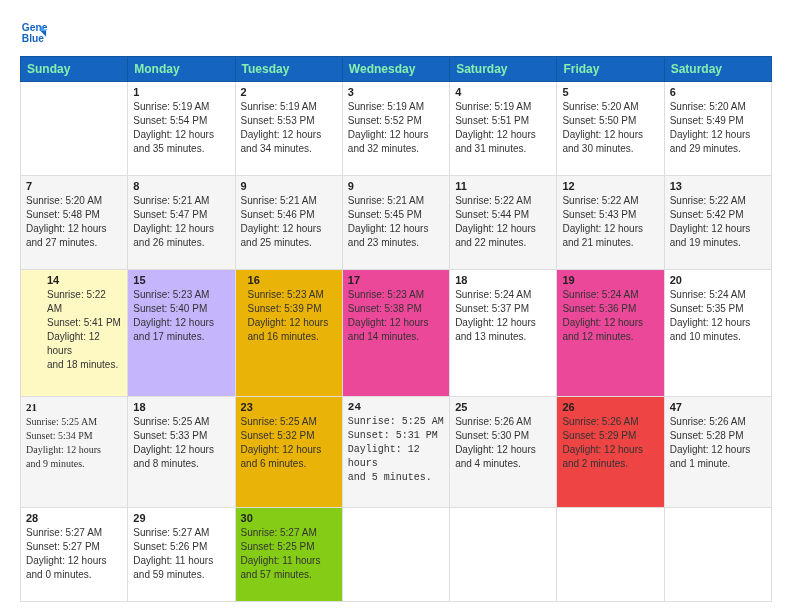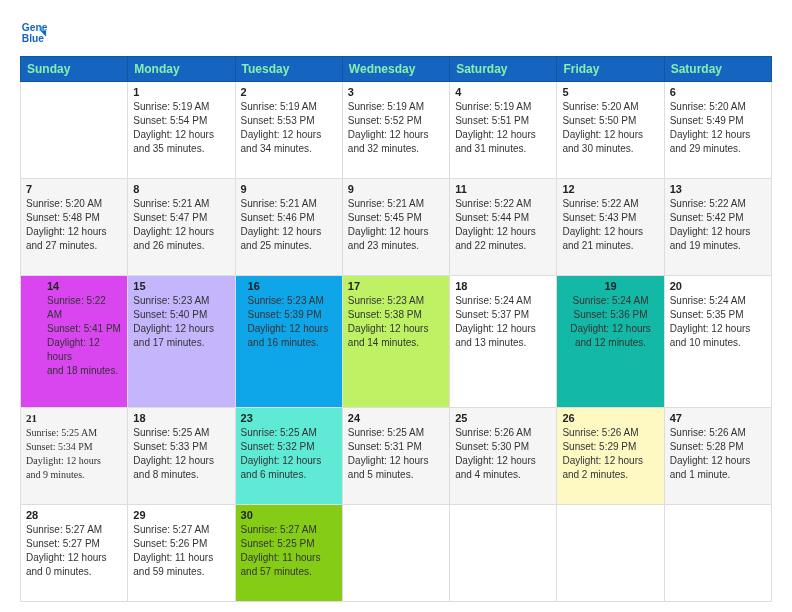--- a/index.html
+++ b/index.html
@@ -216,56 +216,56 @@
           </td>
           <td style="background-color: rgb(245, 245, 245);">
             <span class="day-num">13</span>
             <div class="cell-text" style="white-space: pre-line;">Sunrise: 5:22 AM
 Sunset: 5:42 PM
 Daylight: 12 hours
 and 19 minutes.</div>
           </td>
         </tr>
         <tr>
-          <td style="background-color: #d946ef; padding-left: 26px;">
+          <td style="background-color: #fef9c3; padding-left: 26px;">
             <span class="day-num">14</span>
             <div class="cell-text" style="white-space: pre-line;">Sunrise: 5:22 AM
 Sunset: 5:41 PM
 Daylight: 12 hours
 and 18 minutes.</div>
           </td>
           <td style="background-color: #c4b5fd;">
             <span class="day-num">15</span>
             <div class="cell-text" style="white-space: pre-line;">Sunrise: 5:23 AM
 Sunset: 5:40 PM
 Daylight: 12 hours
 and 17 minutes.</div>
           </td>
-          <td style="background-color: #0ea5e9; padding-left: 12px;">
+          <td style="background-color: #eab308; padding-left: 12px;">
             <span class="day-num">16</span>
             <div class="cell-text" style="white-space: pre-line;">Sunrise: 5:23 AM
 Sunset: 5:39 PM
 Daylight: 12 hours
 and 16 minutes.</div>
           </td>
-          <td style="background-color: #bef264; margin-top: 43px;">
+          <td style="background-color: #ec4899; margin-top: 43px;">
             <span class="day-num">17</span>
             <div class="cell-text" style="white-space: pre-line;">Sunrise: 5:23 AM
 Sunset: 5:38 PM
 Daylight: 12 hours
 and 14 minutes.</div>
           </td>
           <td style="background-color: rgb(255, 255, 255);">
             <span class="day-num">18</span>
             <div class="cell-text" style="white-space: pre-line;">Sunrise: 5:24 AM
 Sunset: 5:37 PM
 Daylight: 12 hours
 and 13 minutes.</div>
           </td>
-          <td style="background-color: #14b8a6; text-align: center;">
+          <td style="background-color: #ec4899;">
             <span class="day-num">19</span>
             <div class="cell-text" style="white-space: pre-line;">Sunrise: 5:24 AM
 Sunset: 5:36 PM
 Daylight: 12 hours
 and 12 minutes.</div>
           </td>
           <td style="background-color: rgb(255, 255, 255);">
             <span class="day-num">20</span>
             <div class="cell-text" style="white-space: pre-line;">Sunrise: 5:24 AM
 Sunset: 5:35 PM
@@ -281,42 +281,42 @@
 Daylight: 12 hours
 and 9 minutes.</div>
           </td>
           <td style="background-color: rgb(245, 245, 245);">
             <span class="day-num">18</span>
             <div class="cell-text" style="white-space: pre-line;">Sunrise: 5:25 AM
 Sunset: 5:33 PM
 Daylight: 12 hours
 and 8 minutes.</div>
           </td>
-          <td style="background-color: #5eead4;">
+          <td style="background-color: #eab308;">
             <span class="day-num">23</span>
             <div class="cell-text" style="white-space: pre-line;">Sunrise: 5:25 AM
 Sunset: 5:32 PM
 Daylight: 12 hours
 and 6 minutes.</div>
           </td>
-          <td style="background-color: rgb(245, 245, 245);">
+          <td style="background-color: rgb(245, 245, 245); font-family: Liberation Mono, monospace;">
             <span class="day-num">24</span>
             <div class="cell-text" style="white-space: pre-line;">Sunrise: 5:25 AM
 Sunset: 5:31 PM
 Daylight: 12 hours
 and 5 minutes.</div>
           </td>
           <td style="background-color: rgb(245, 245, 245);">
             <span class="day-num">25</span>
             <div class="cell-text" style="white-space: pre-line;">Sunrise: 5:26 AM
 Sunset: 5:30 PM
 Daylight: 12 hours
 and 4 minutes.</div>
           </td>
-          <td style="background-color: #fef9c3;">
+          <td style="background-color: #ef4444;">
             <span class="day-num">26</span>
             <div class="cell-text" style="white-space: pre-line;">Sunrise: 5:26 AM
 Sunset: 5:29 PM
 Daylight: 12 hours
 and 2 minutes.</div>
           </td>
           <td style="background-color: rgb(245, 245, 245);">
             <span class="day-num">47</span>
             <div class="cell-text" style="white-space: pre-line;">Sunrise: 5:26 AM
 Sunset: 5:28 PM

